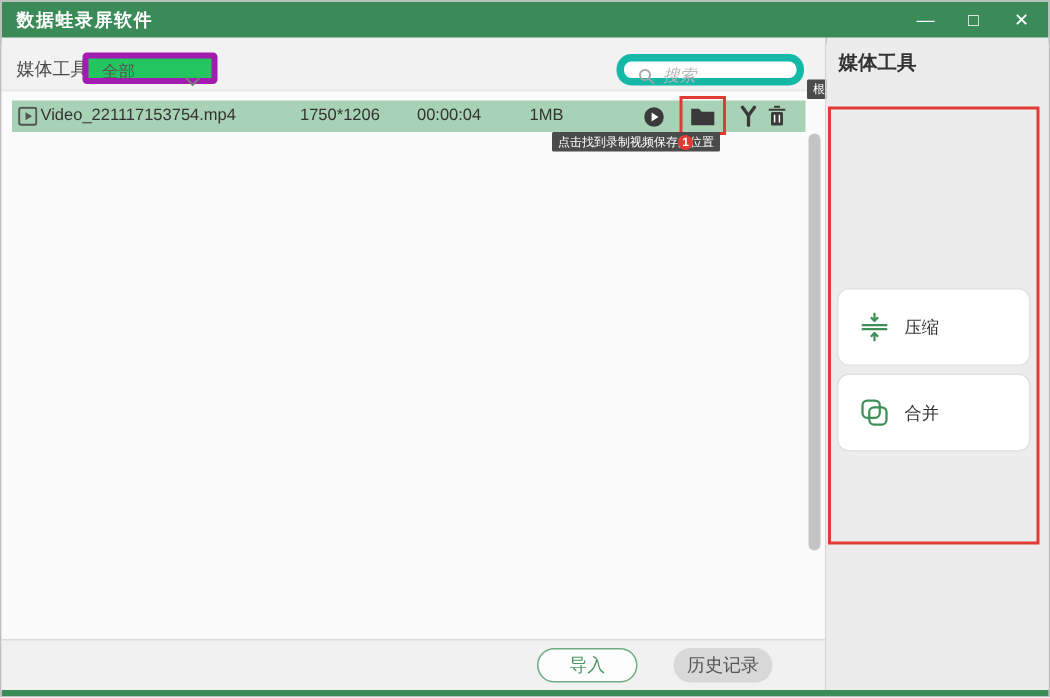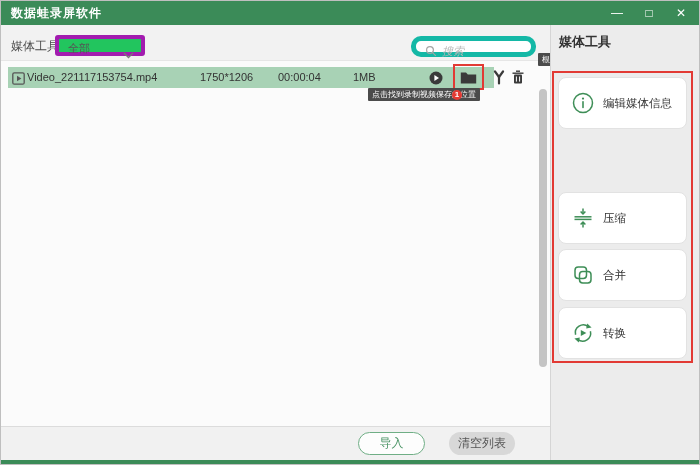--- a/index.html
+++ b/index.html
@@ -32,21 +32,21 @@
   .searchbox svg { position:absolute; left:9px; top:4px; }
   .searchbox input { position:absolute; left:26px; top:1px; width:92px; height:17px;
                      border:none; outline:none; background:transparent;
                      font-size:11px; font-style:italic; color:#666;
                      font-family:"Liberation Sans",sans-serif; }
   .searchbox input::placeholder { color:#b5b5b5; }
 
   
   .list-area { position:absolute; left:0; top:60px; width:549px; height:365px;
                background:#fbfbfb; }
-  .file-row { position:absolute; left:7px; top:6px; width:486px; height:21px;
+  .file-row { position:absolute; left:7px; top:6px; width:529px; height:21px;
               background:#a8d2b5; }
   .file-row .cell { position:absolute; top:0; line-height:21px; font-size:11px; color:#333; }
   .fr-name { left:19px; font-size:11.5px; }
   .fr-res  { left:192px; }
   .fr-dur  { left:270px; }
   .fr-size { left:345px; }
   .row-ic  { position:absolute; top:4px; cursor:pointer; }
   .redbox-folder { position:absolute; left:445px; top:-3px; width:31px; height:26px;
                    border:2px solid #e23a34; }
 
@@ -183,28 +183,20 @@
   <span class="tip tip-sidebar">根据需求对录制视频进行调整</span>
   <span class="badge badge-sidebar">1</span>
 
   <div class="scroll-thumb"></div>
   <div class="v-divider"></div>
 
   <div class="sidebar">
     <span class="sidebar-title">媒体工具</span>
     <div class="red-frame"></div>
 
-    <div class="tool-card tc1">
-      <svg class="ic" viewBox="0 0 24 24">
-          <circle cx="12" cy="12" r="9.5" fill="none" stroke="#3e8e57" stroke-width="1.5"></circle>
-          <line x1="12" y1="10.8" x2="12" y2="16.5" stroke="#3e8e57" stroke-width="1.6" stroke-linecap="round"></line>
-          <circle cx="12" cy="7.6" r="1.1" fill="#3e8e57"></circle>
-        </svg>
-      <span class="lbl">编辑媒体信息</span>
-    </div>
 
 
     <div class="tool-card tc3">
       <svg class="ic" viewBox="0 0 24 24">
           <line x1="12" y1="2.5" x2="12" y2="7.5" stroke="#3e8e57" stroke-width="1.5"></line>
           <polyline points="9.6,5.5 12,8 14.4,5.5" fill="none" stroke="#3e8e57" stroke-width="1.5" stroke-linejoin="round"></polyline>
           <line x1="3.5" y1="10.8" x2="20.5" y2="10.8" stroke="#3e8e57" stroke-width="1.5"></line>
           <line x1="3.5" y1="13.4" x2="20.5" y2="13.4" stroke="#3e8e57" stroke-width="1.5"></line>
           <line x1="12" y1="21.5" x2="12" y2="16.5" stroke="#3e8e57" stroke-width="1.5"></line>
           <polyline points="9.6,18.5 12,16 14.4,18.5" fill="none" stroke="#3e8e57" stroke-width="1.5" stroke-linejoin="round"></polyline>
@@ -213,31 +205,21 @@
     </div>
 
     <div class="tool-card tc4">
       <svg class="ic" viewBox="0 0 24 24">
           <rect x="4" y="4" width="11.5" height="11.5" rx="3.2" fill="none" stroke="#3e8e57" stroke-width="1.5"></rect>
           <rect x="8.5" y="8.5" width="11.5" height="11.5" rx="3.2" fill="none" stroke="#3e8e57" stroke-width="1.5"></rect>
         </svg>
       <span class="lbl">合并</span>
     </div>
 
-    <div class="tool-card tc5">
-      <svg class="ic" viewBox="0 0 24 24">
-          <path d="M4.6 13.8 A 8 8 0 0 1 17.3 5.6" fill="none" stroke="#3e8e57" stroke-width="1.5"></path>
-          <polygon points="16.2,2.6 20.6,6.4 15.2,7.6" fill="#3e8e57"></polygon>
-          <path d="M19.4 10.2 A 8 8 0 0 1 6.7 18.4" fill="none" stroke="#3e8e57" stroke-width="1.5"></path>
-          <polygon points="7.8,21.4 3.4,17.6 8.8,16.4" fill="#3e8e57"></polygon>
-          <polygon points="9.8,9 15.4,12 9.8,15" fill="#3e8e57"></polygon>
-        </svg>
-      <span class="lbl">转换</span>
-    </div>
   </div>
 
   <div class="footer">
     <button class="btn-import">导入</button>
-    <button class="btn-clear">清空列表</button>
+    <button class="btn-clear">历史记录</button>
   </div>
 
   <div class="bottom-strip"></div>
 </div>
 
 </body></html>

